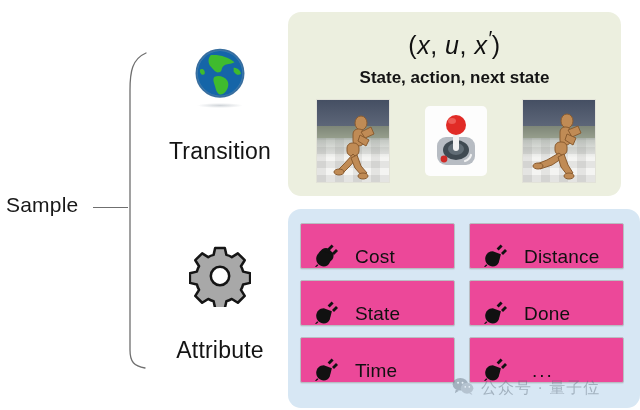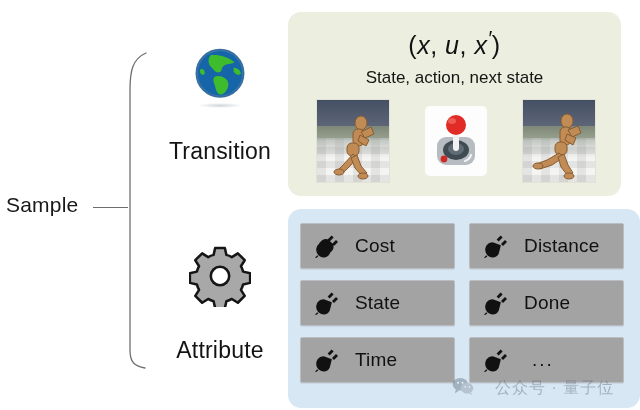--- a/index.html
+++ b/index.html
@@ -111,20 +111,21 @@
   }
   #formula .paren { font-style: normal; }
   #caption {
     position: absolute;
     left: 0; right: 0;
     top: 56px;
     text-align: center;
     font-size: 17px;
     color: #141414;
     white-space: nowrap;
+    font-weight: bold;
   }
 
   
   #img-strip {
     position: absolute;
     left: 28px;
     top: 86px;
     width: 280px;
     height: 86px;
     display: flex;
@@ -180,46 +181,46 @@
     left: 12px;
     top: 14px;
     width: 328px;
     display: grid;
     grid-template-columns: 155px 155px;
     grid-auto-rows: 46px;
     column-gap: 14px;
     row-gap: 11px;
   }
   .chip {
-    background: #a3a3a3;
+    background: #ec4899;
     border: 1px solid #b9bdc2;
     border-radius: 2px;
     display: flex;
-    align-items: center;
+    align-items: flex-end;
     padding-left: 12px;
     box-sizing: border-box;
     box-shadow: 0 1px 1px rgba(0,0,0,.07);
   }
   .chip-icon { width: 26px; height: 26px; flex: 0 0 26px; }
   .chip-label {
     margin-left: 16px;
     font-size: 19px;
     color: #111111;
     letter-spacing: 0.2px;
   }
   .chip-label.ellipsis { margin-left: 24px; letter-spacing: 2px; }
 
   
   #watermark {
     position: absolute;
     left: 452px;
     top: 377px;
     display: flex;
     align-items: center;
-    gap: 21px;
+    gap: 7px;
     opacity: .42;
     color: #5c6a78;
     font-size: 16px;
     letter-spacing: 1px;
     white-space: nowrap;
   }
 </style>
 </head>
 <body>
 

